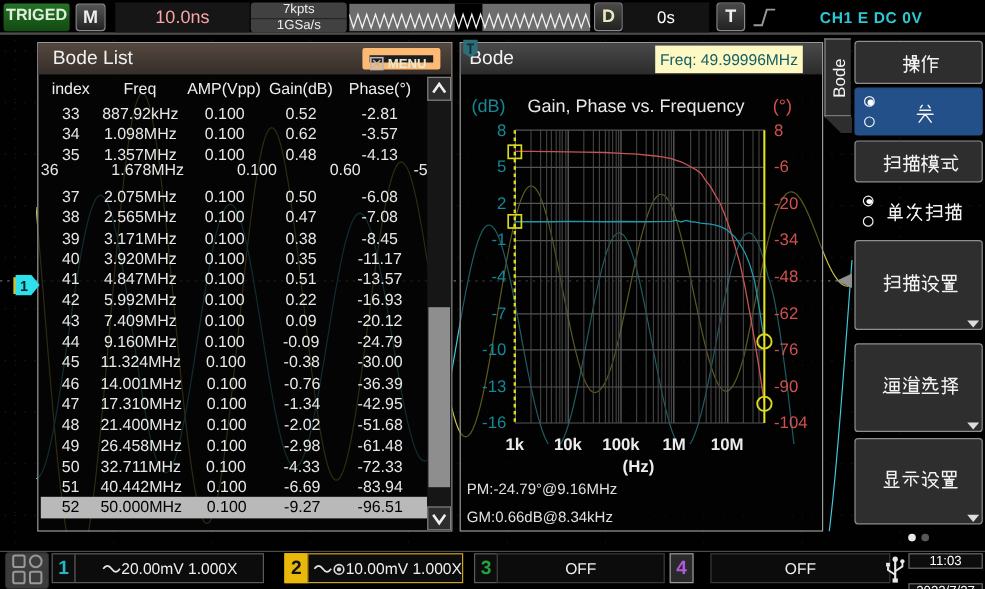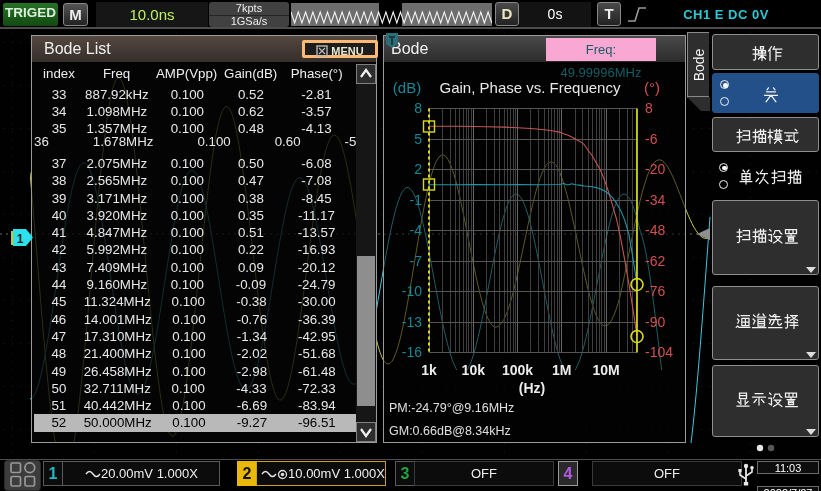--- a/index.html
+++ b/index.html
@@ -7,21 +7,21 @@
 #stage{position:relative;width:821px;height:491px;background:#000;}
 
 #topbar{left:0;top:0;width:821px;height:29px;background:#000;}
 #topsep{left:0;top:26.5px;width:821px;height:2.5px;background:#4d4d4d;}
 .tbtn{border-radius:3px;color:#fff;font-weight:bold;text-align:center;}
 #triged{left:3px;top:3px;width:55px;height:23px;background:linear-gradient(#267326,#124a12);
 border:2px solid #5doc5d;border-color:#58b058 #1d4f1d #1d4f1d #58b058;color:#ddeedd;
 font-size:13.5px;font-weight:bold;line-height:19px;text-align:center;border-radius:2px;}
 #mbtn{left:63px;top:3px;width:25px;height:23px;background:linear-gradient(#555,#222);
 border:1px solid #888;font-size:15px;line-height:21px;color:#eee;}
-#hdiv{left:96px;top:2px;width:112px;height:25px;background:#161616;color:#bef264;
+#hdiv{left:96px;top:2px;width:112px;height:25px;background:#161616;color:#fca5a5;
 font-size:15px;line-height:25px;text-align:center;}
 #kpts{left:209px;top:2px;width:80px;height:25px;background:#414141;border-radius:3px;
 color:#eee;font-size:11px;text-align:center;line-height:12.5px;}
 #kpts .dv{position:absolute;left:0;top:12.5px;width:80px;height:1px;background:#262626;}
 #dbtn{left:495px;top:2px;width:24px;height:24px;background:linear-gradient(#4a4a4a,#222);
 border:1px solid #888;font-size:15px;line-height:21px;color:#eee8c0;}
 #zbox{left:519px;top:2px;width:72px;height:25px;background:#131313;color:#fff;font-size:14px;
 line-height:25px;text-align:center;}
 #tbtn{left:597px;top:2px;width:24px;height:24px;background:linear-gradient(#4a4a4a,#222);
 border:1px solid #888;font-size:15px;line-height:21px;color:#eee;}
@@ -32,27 +32,27 @@
 #botsep{left:0;top:458.5px;width:821px;height:1.5px;background:#4d4d4d;}
 .cell{position:absolute;top:461px;height:25px;background:#0c0c0c;border:1px solid #5a5a5a;}
 .ct{color:#eee;font-size:13px;line-height:23px;white-space:nowrap;}
 
 #screen{left:0;top:29px;width:821px;height:431px;background:#010101;overflow:hidden;}
 
 #listpanel{left:31px;top:5.5px;width:346px;height:408px;border:1px solid #9b9b9b;
 background:rgba(5,5,5,0.80);}
 #listhdr{left:0;top:0;width:344px;height:26px;background:linear-gradient(#55483f,#352e2a);
 color:#f0f0f0;font-size:16px;line-height:26px;padding-left:12px;}
-#menubtn{left:270px;top:4.5px;width:76px;height:18px;background:#1d1d1d;border:3px solid #fdba74;
-border-radius:2px;color:#e9e9cf;font-size:11px;font-weight:bold;line-height:16px;text-align:center;}
+#menubtn{left:270px;top:4.5px;width:65px;height:18px;background:#1d1d1d;border:6px solid #fdba74;
+border-radius:2px;color:#e9e9cf;font-size:11px;font-weight:bold;line-height:16px;text-align:left;}
 #bodepanel{left:383px;top:5.5px;width:303px;height:408px;border:1px solid #9b9b9b;
 background:rgba(4,4,4,0.55);}
 #bodehdr{left:0;top:0;width:301px;height:26px;background:linear-gradient(#4a4a4a,#2b2b2b);
 color:#f2f2f2;font-size:16px;line-height:26px;padding-left:7px;}
-#freqbox{left:162px;top:2px;width:110px;height:23px;background:#f9a8d4;color:#135e66;
+#freqbox{left:162px;top:2px;width:123px;height:23px;background:#fef9c3;color:#135e66;
 font-size:13px;line-height:23px;text-align:center;}
 
 .trow{position:absolute;left:2px;width:322px;height:17.3px;display:flex;color:#e8e8e8;
 font-size:13.3px;line-height:17.3px;justify-content:space-between;}
 .trow div{text-align:center;}
 .c0{width:52px;}.c1{width:68px;}.c2{width:78px;}.c3{width:54px;}.c4{width:82px;}
 .thead{color:#efefef;font-size:13.3px;}
 .sel{background:#b9b9b9;color:#000;}
 
 #sbar{left:324px;top:28px;width:20px;height:378px;background:#161616;}

